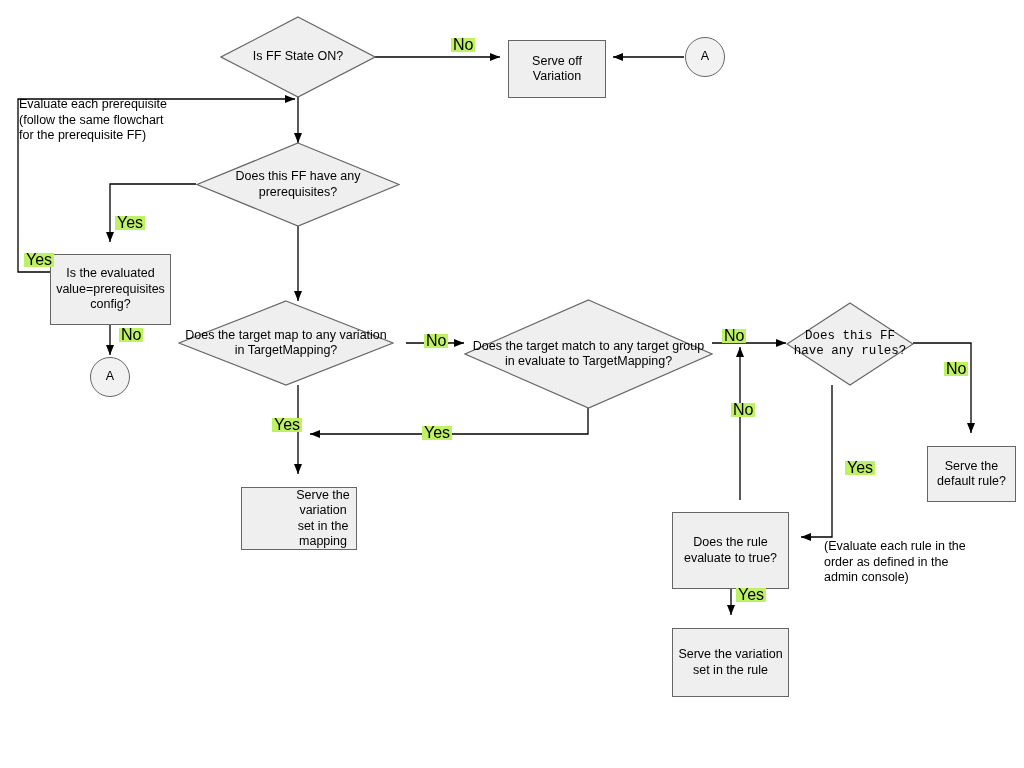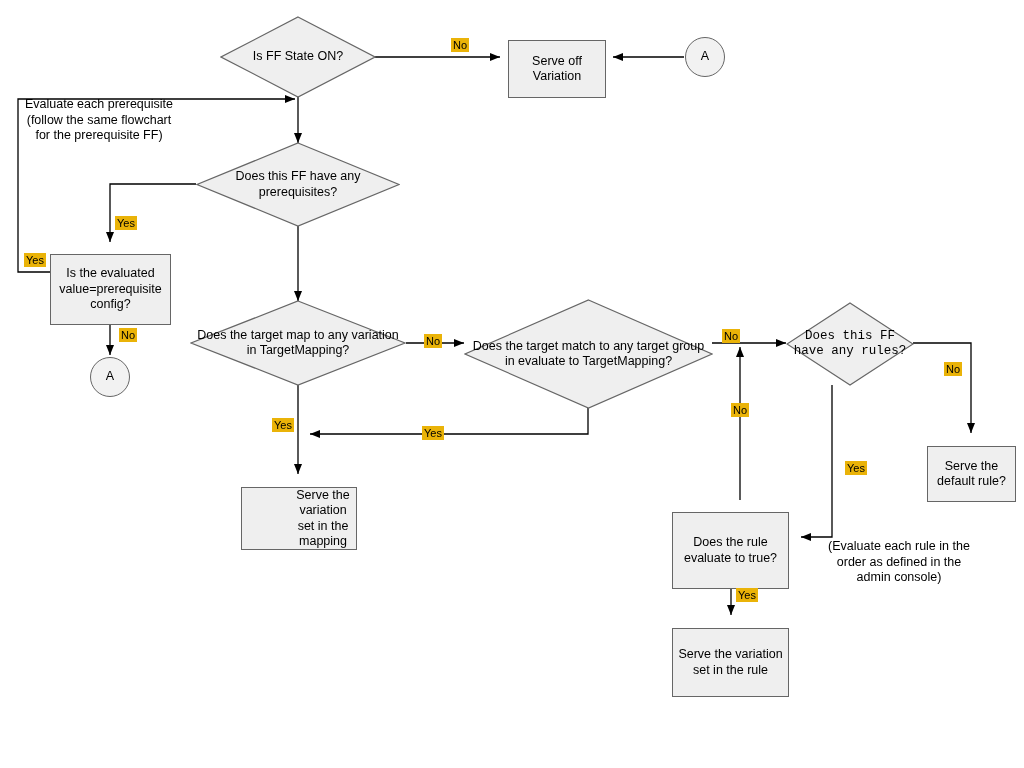--- a/index.html
+++ b/index.html
@@ -63,30 +63,30 @@
   .node-diamond .diamond-label {
     position: relative;
     z-index: 1;
     padding: 0 6px;
   }
   .note {
     position: absolute;
     color: #000000;
     font-size: 12.5px;
     line-height: 15.5px;
-    text-align: center;
+    text-align: left;
     z-index: 3;
     background: transparent;
   }
   .edge-label {
     position: absolute;
     color: #000000;
-    font-size: 11px;
+    font-size: 16px;
     line-height: 14px;
-    background: #eab308;
+    background: #bef264;
     padding: 0 2px;
     z-index: 4;
     white-space: nowrap;
   }
 </style>
 </head>
 <body>
 
 <div id="canvas">
 
@@ -147,28 +147,28 @@
   </div>
 
   <div class="node node-diamond" style="left:196px; top:142px; width:204px; height:85px;">
     <svg class="diamond-shape" viewBox="0 0 204 85" preserveAspectRatio="none">
       <polygon points="102,1 203,42.5 102,84 1,42.5" fill="#efefef" stroke="#666666" stroke-width="1.2" vector-effect="non-scaling-stroke"></polygon>
     </svg>
     <span class="diamond-label">Does this FF have any prerequisites?</span>
   </div>
 
   <div class="node node-box" style="left:50px; top:242px; width:121px; height:71px;">
-    <span>Is the evaluated value=prerequisite config?</span>
+    <span>Is the evaluated value=prerequisites config?</span>
   </div>
 
   <div class="node node-circle" style="left:90px; top:357px; width:40px; height:40px;">
     <span>A</span>
   </div>
 
-  <div class="node node-diamond" style="left:190px; top:300px; width:216px; height:86px;">
+  <div class="node node-diamond" style="left:178px; top:300px; width:216px; height:86px;">
     <svg class="diamond-shape" viewBox="0 0 216 86" preserveAspectRatio="none">
       <polygon points="108,1 215,43 108,85 1,43" fill="#efefef" stroke="#666666" stroke-width="1.2" vector-effect="non-scaling-stroke"></polygon>
     </svg>
     <span class="diamond-label">Does the target map to any variation in TargetMapping?</span>
   </div>
 
   <div class="node node-diamond" style="left:464px; top:299px; width:249px; height:110px;">
     <svg class="diamond-shape" viewBox="0 0 249 110" preserveAspectRatio="none">
       <polygon points="124.5,1 248,55 124.5,109 1,55" fill="#efefef" stroke="#666666" stroke-width="1.2" vector-effect="non-scaling-stroke"></polygon>
     </svg>

